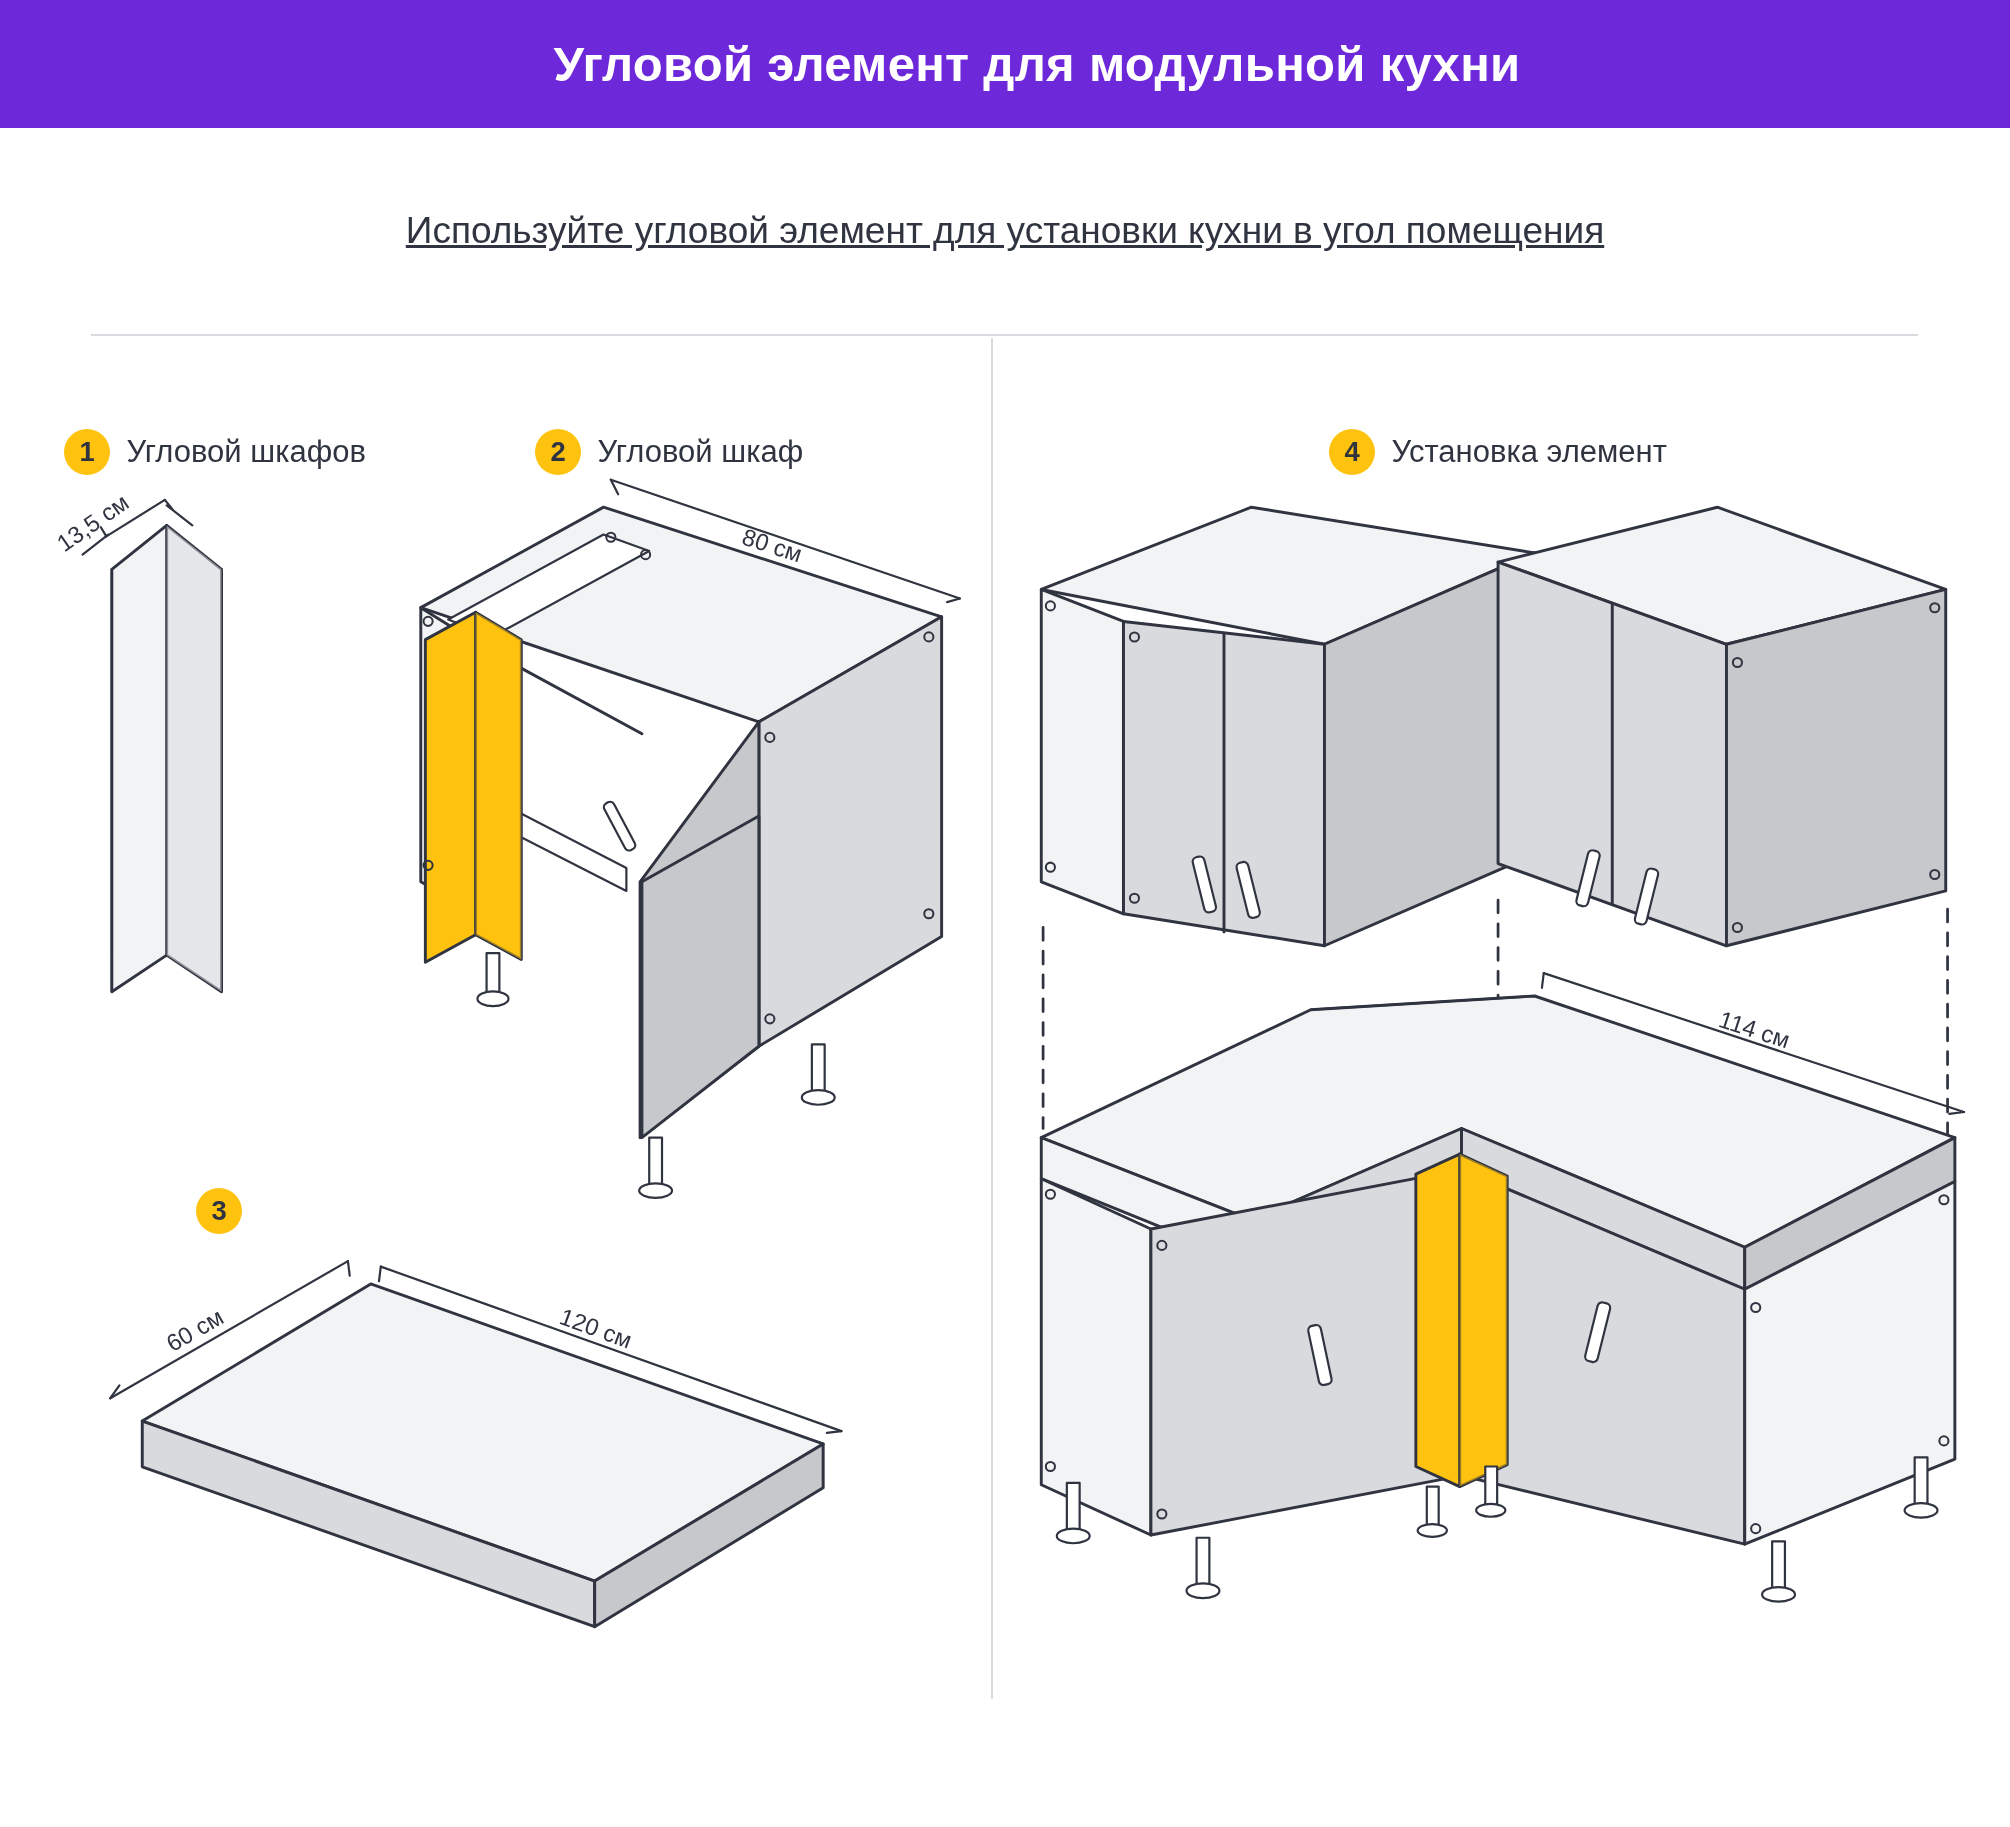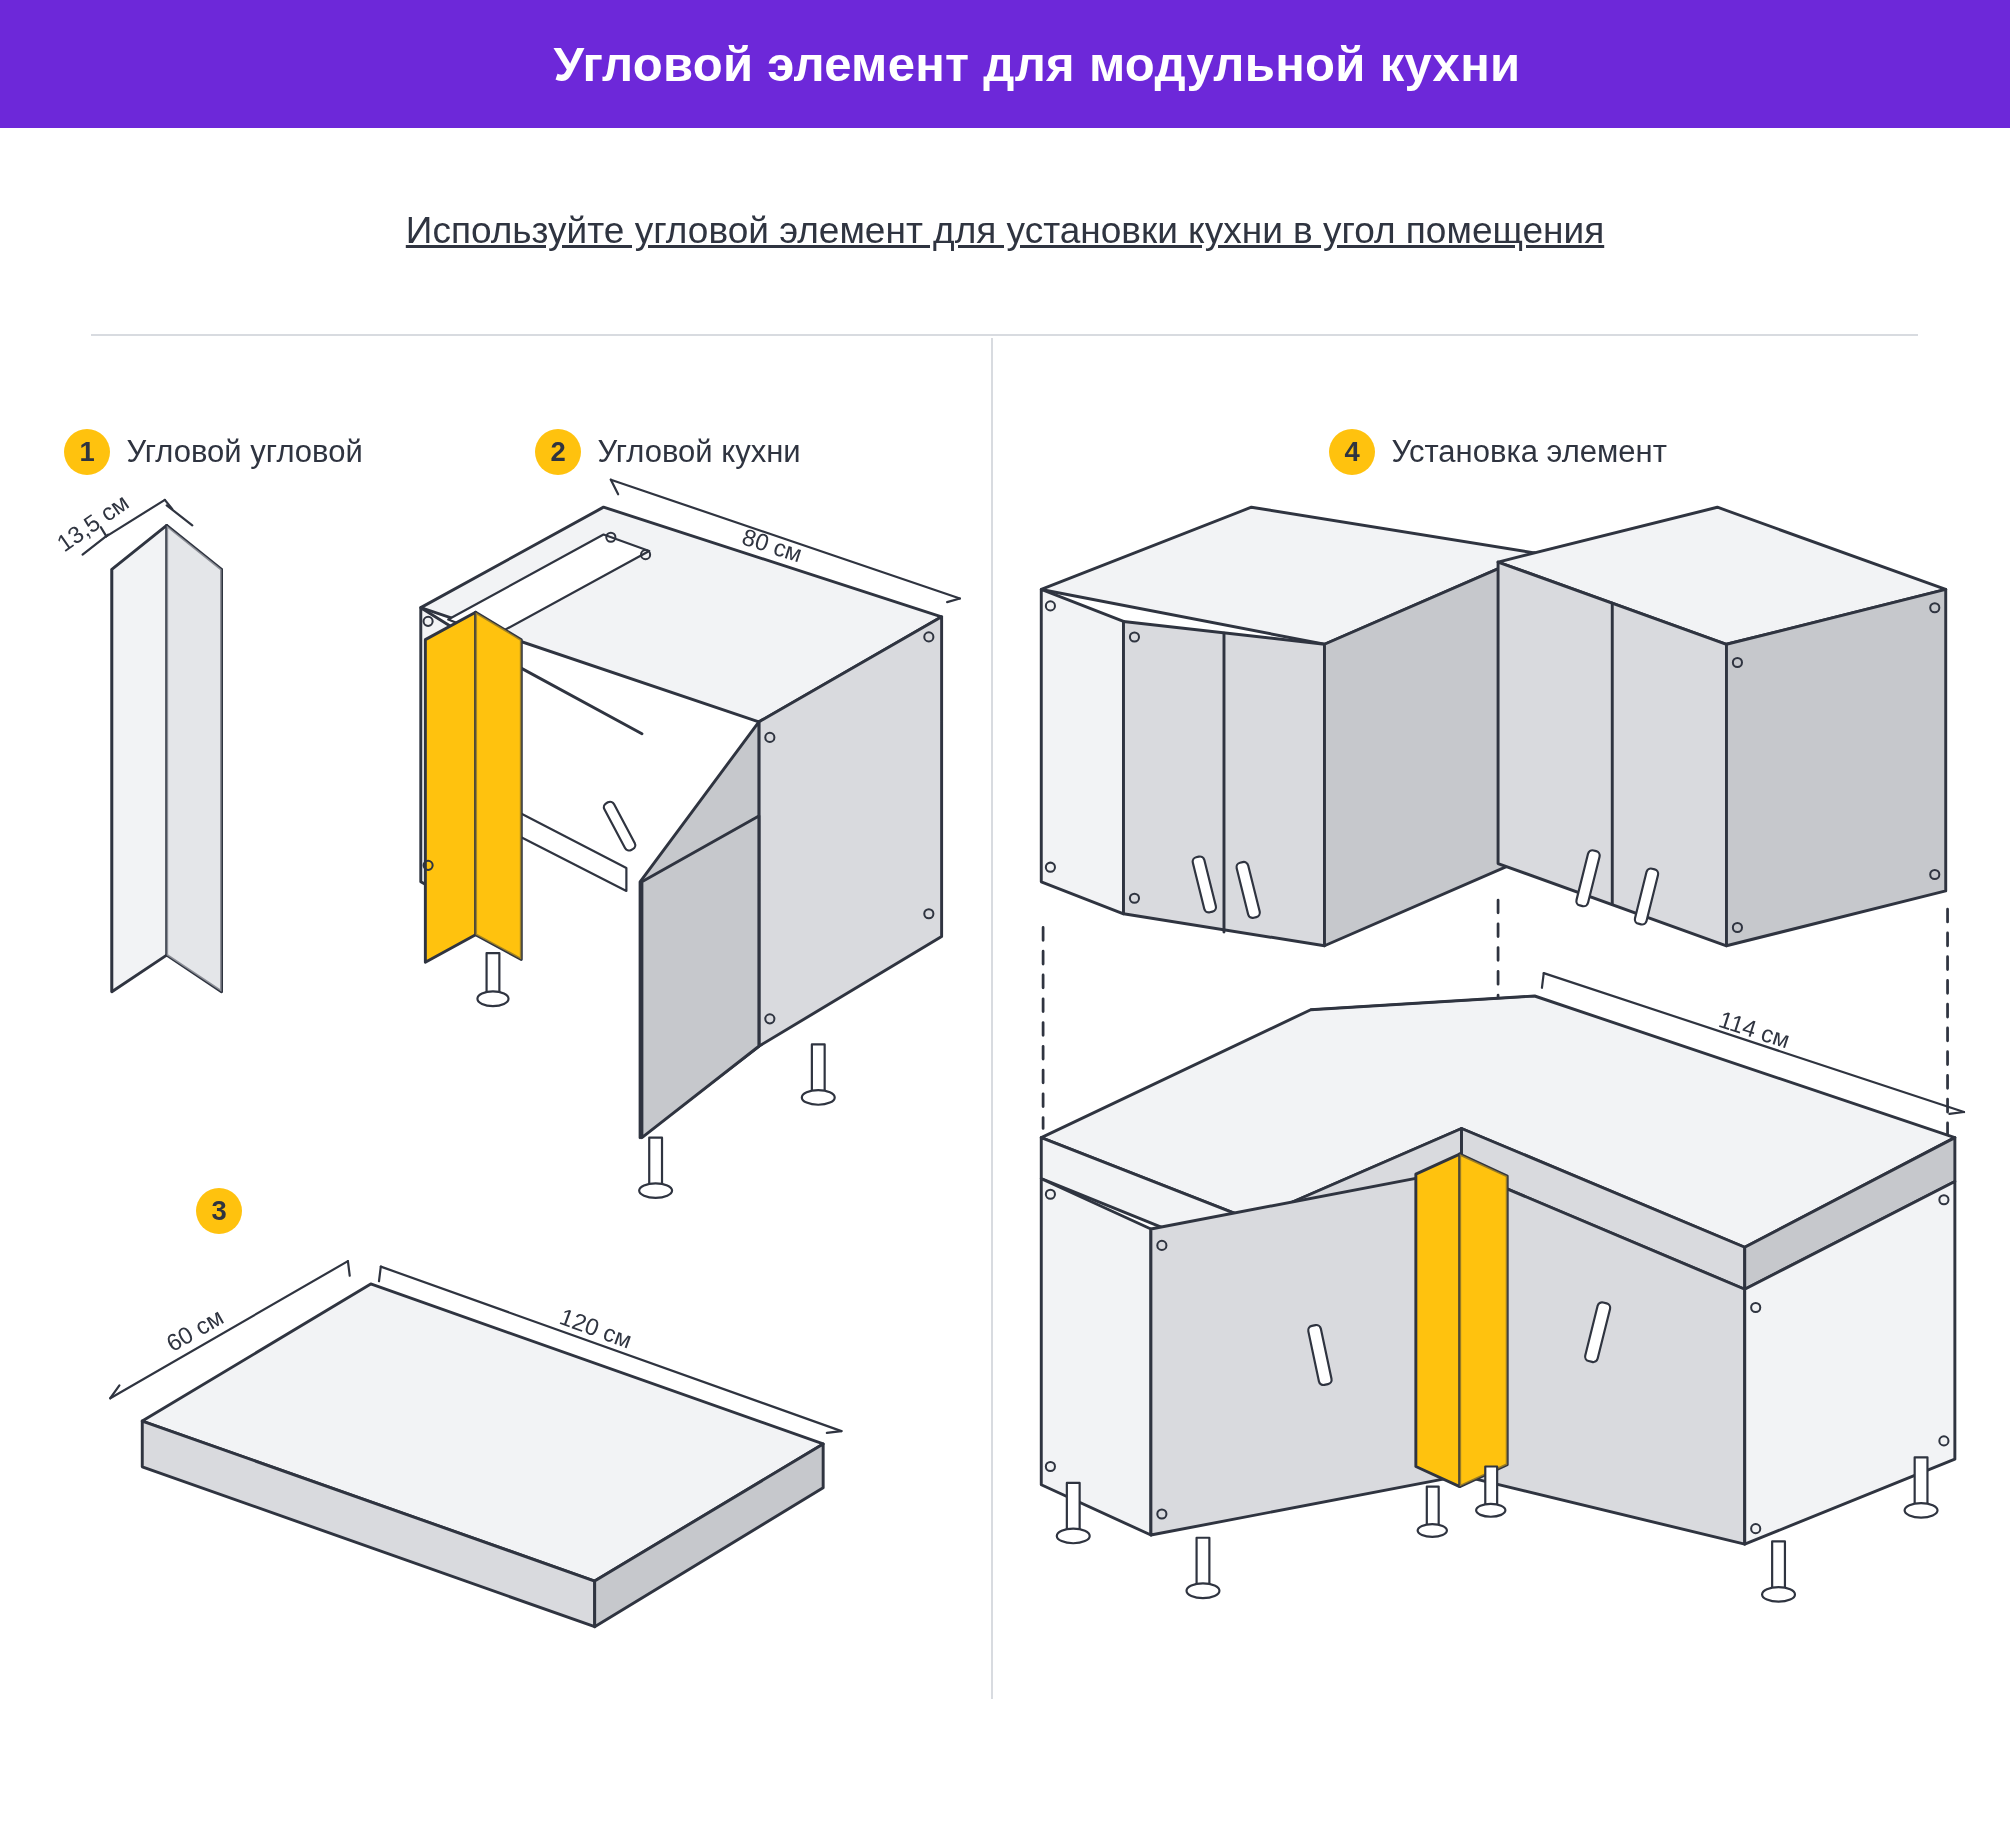--- a/index.html
+++ b/index.html
@@ -80,25 +80,25 @@
     <div class="header-title">Угловой элемент для модульной кухни</div>
   </div>
 
   <div class="subtitle">Используйте угловой элемент для установки кухни в угол помещения</div>
 
   <div class="hrule"></div>
   <div class="vrule"></div>
 
   <div class="step step1">
     <div class="badge">1</div>
-    <div class="step-label">Угловой угловой</div>
+    <div class="step-label">Угловой шкафов</div>
   </div>
   <div class="step step2">
     <div class="badge">2</div>
-    <div class="step-label">Угловой кухни</div>
+    <div class="step-label">Угловой шкаф</div>
   </div>
   <div class="step step3">
     <div class="badge">3</div>
   </div>
   <div class="step step4">
     <div class="badge">4</div>
     <div class="step-label">Установка элемент</div>
   </div>
 
   <div class="draw d1">

